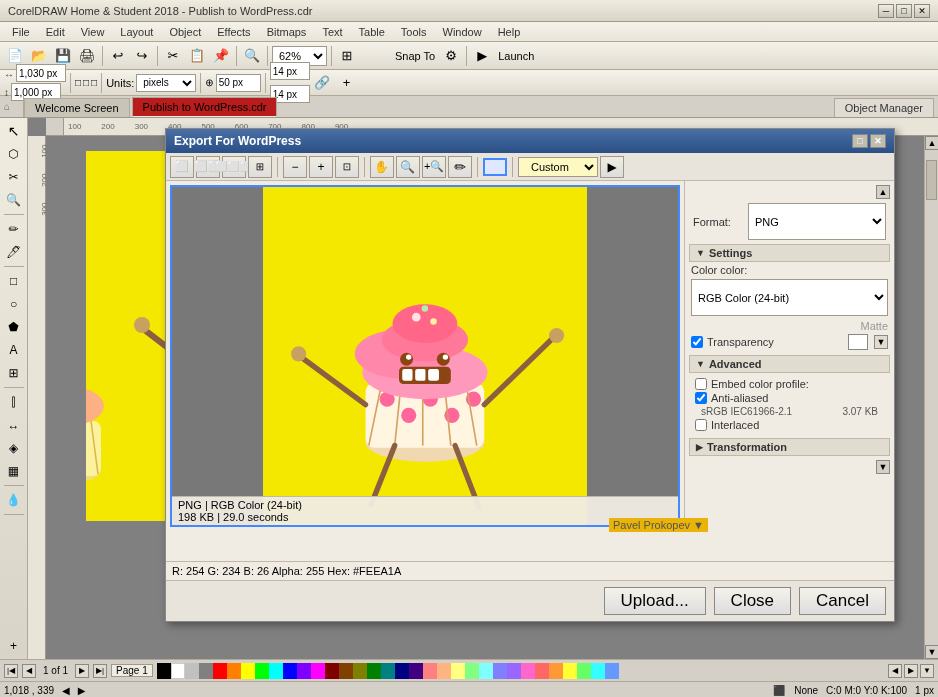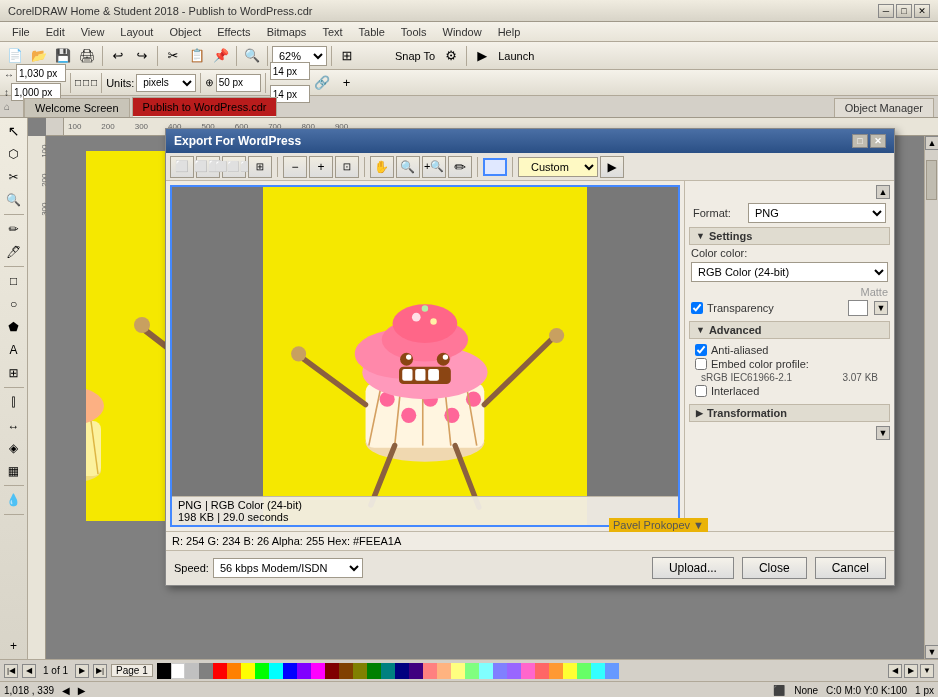--- a/index.html
+++ b/index.html
@@ -55,33 +55,33 @@
     
     .dialog-body { display: flex; height: 350px; }
     
     
     .right-panel { width: 210px; background: #f0ece4; border-left: 1px solid #c0b8a8; padding: 4px; overflow-y: auto; }
     
     
     .panel-section { margin-bottom: 4px; }
     .panel-row { display: flex; align-items: center; margin-bottom: 3px; padding: 0 2px; }
     .panel-label { font-size: 11px; color: #333; min-width: 80px; }
-    .panel-dropdown { height: 20px; border: 1px solid #a0998a; background: white; font-size: 11px; padding: 0 2px; flex: 1; }
+    .panel-dropdown { height: 37px; border: 1px solid #a0998a; background: white; font-size: 11px; padding: 0 2px; flex: 1; }
     
     
     .collapse-header { display: flex; align-items: center; background: #e0dcd0; border: 1px solid #c0b8a8; padding: 2px 6px; font-size: 11px; font-weight: bold; color: #333; cursor: pointer; margin-bottom: 2px; }
     .collapse-arrow { margin-right: 4px; font-size: 9px; }
     
     
     .checkbox-row { display: flex; align-items: center; gap: 4px; padding: 1px 2px; }
     .checkbox-row input[type="checkbox"] { width: 12px; height: 12px; margin: 0; }
     .checkbox-label { font-size: 11px; color: #333; }
     
     .dialog-footer { border-top: 1px solid #c0b8a8; padding: 6px 8px; display: flex; align-items: center; gap: 8px; background: #e8e4dc; }
-    .footer-btn { padding: 3px 16px; border: 1px solid #888; background: linear-gradient(to bottom, #f5f2ea, #ddd); font-size: 12px; cursor: pointer; }
+    .footer-btn { padding: 3px 16px; border: 1px solid #888; background: linear-gradient(to bottom, #f5f2ea, #ddd); font-size: 17px; cursor: pointer; }
     .footer-speed { display: flex; align-items: center; gap: 4px; }
     .speed-label { font-size: 11px; }
     
     
     .format-row { display: flex; align-items: center; padding: 2px 4px; margin-bottom: 2px; }
     .format-label { font-size: 11px; color: #333; width: 55px; }
     
     
     .matte-box { width: 20px; height: 16px; border: 1px solid #888; background: white; margin-right: 2px; }
     
@@ -551,27 +551,27 @@
           </div>
 
           <div class="panel-section">
             <div class="collapse-header">
               <span class="collapse-arrow">▼</span>
               <span>Advanced</span>
             </div>
 
             <div class="advanced-content">
               <div class="checkbox-row">
+                <input type="checkbox" style="">
+                <span class="checkbox-label">Embed color profile:</span>
+              </div>
+
+              <div class="checkbox-row">
                 <input type="checkbox" checked="" style="">
                 <span class="checkbox-label">Anti-aliased</span>
-              </div>
-
-              <div class="checkbox-row">
-                <input type="checkbox" style="">
-                <span class="checkbox-label">Embed color profile:</span>
               </div>
 
               <div class="profile-row">
                 <span style="font-size:10px;color:#555;">sRGB IEC61966-2.1</span>
                 <span style="font-size:10px;color:#555;">3.07 KB</span>
               </div>
 
               <div class="checkbox-row">
                 <input type="checkbox" style="">
                 <span class="checkbox-label">Interlaced</span>
@@ -585,33 +585,25 @@
               <span>Transformation</span>
             </div>
           </div>
 
           <div style="display:flex;justify-content:flex-end;margin-top:2px;">
             <div style="width:14px;height:14px;display:flex;align-items:center;justify-content:center;font-size:9px;cursor:pointer;background:#d4d0c8;border:1px solid #888;">▼</div>
           </div>
         </div>
       </div>
 
-      <div style="background:#f0ece4;border-top:1px solid #c0b8a8;padding:3px 6px;display:flex;align-items:center;">
+      <div style="background:#f0ece4;border-top:1px solid #c0b8a8;padding:3px 6px;display:flex;align-items:center;margin-top:30px;">
         <span style="font-size:11px;flex:1;">R: 254   G: 234   B: 26   Alpha: 255   Hex: #FEEA1A</span>
       </div>
 
       <div class="dialog-footer">
-        <div class="footer-speed">
-          <span class="speed-label">Speed:</span>
-          <select style="height:20px;border:1px solid #a0998a;background:white;font-size:11px;padding:0 2px;width:150px;">
-            <option>56 kbps Modem/ISDN</option>
-            <option>256 kbps</option>
-            <option>1 Mbps</option>
-          </select>
-        </div>
         <div style="flex:1;"></div>
         <button class="footer-btn">Upload...</button>
         <button class="footer-btn">Close</button>
         <button class="footer-btn">Cancel</button>
       </div>
     </div>
 
     <div style="position:absolute;bottom:165px;right:230px;font-size:11px;color:#555;background:#eab308;padding:1px 4px;">Pavel Prokopev ▼</div>
   </div>
 </div>

